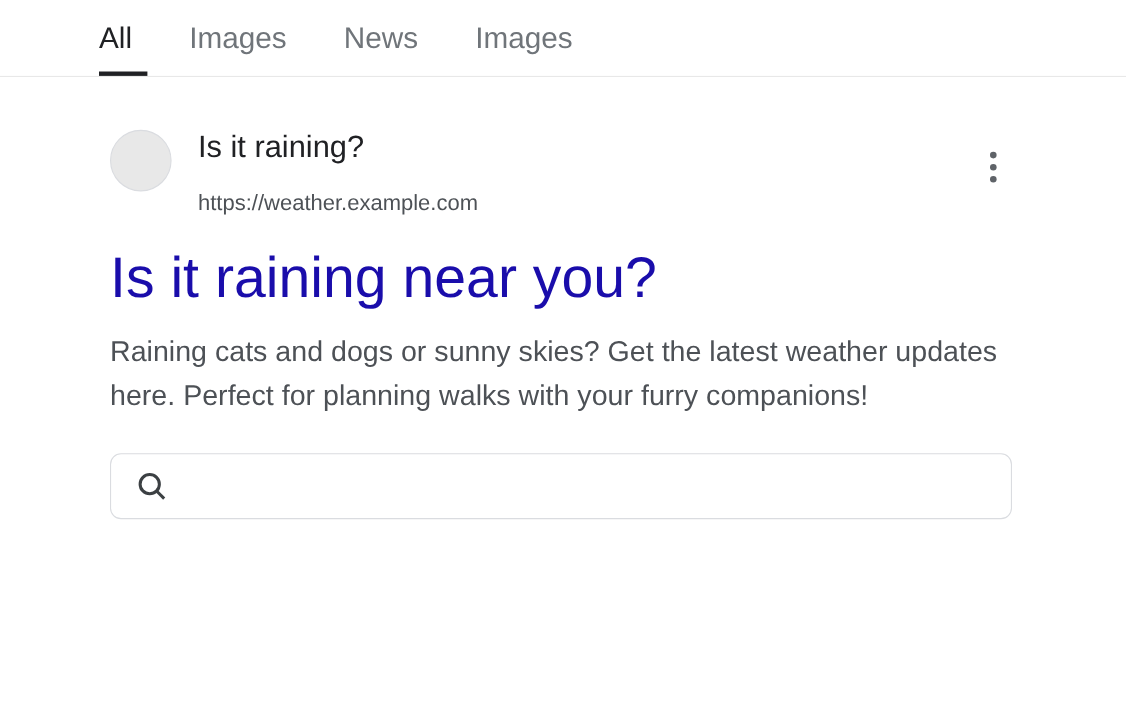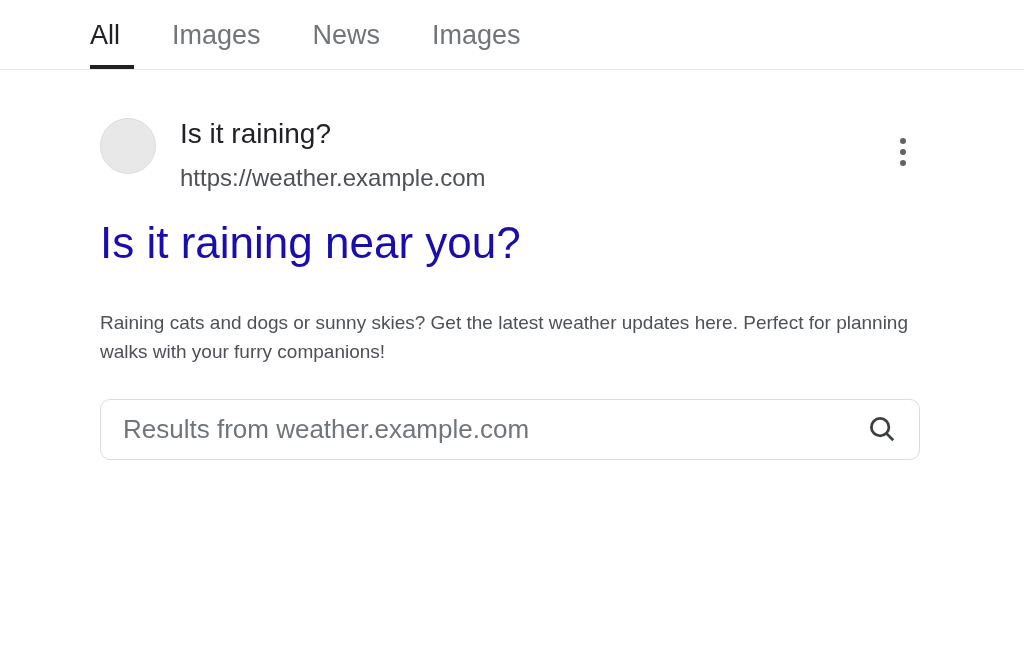--- a/index.html
+++ b/index.html
@@ -55,59 +55,59 @@
       height: 56px;
       border-radius: 50%;
       background: #e8e8e8;
       border: 1px solid #dadce0;
       margin-right: 24px;
       flex-shrink: 0;
     }
     .site-info {
       display: flex;
       flex-direction: column;
-      gap: 10px;
+      gap: 20px;
     }
     .site-name {
       font-size: 28px;
       color: #202124;
     }
     .site-url {
-      font-size: 24px;
+      font-size: 20px;
       color: #4d5156;
       margin-top: 4px;
     }
     .more-menu {
       position: absolute;
       right: 20px;
       top: 12px;
       cursor: pointer;
       display: flex;
       flex-direction: column;
       gap: 5px;
       padding: 8px;
     }
     .more-dot {
       width: 6px;
       height: 6px;
       border-radius: 50%;
       background: #5f6368;
     }
     .result-title {
-      font-size: 44px;
+      font-size: 52px;
       color: #1a0dab;
       margin-top: 26px;
       font-weight: 400;
       cursor: pointer;
     }
     .result-description {
-      font-size: 19px;
+      font-size: 26px;
       color: #4d5156;
       line-height: 1.55;
-      margin-top: 40px;
+      margin-top: 16px;
       max-width: 810px;
     }
     .sitelinks-search {
       margin-top: 32px;
       border: 1px solid #dadce0;
       border-radius: 10px;
       padding: 14px 22px;
       display: flex;
       align-items: center;
       justify-content: space-between;
@@ -152,19 +152,18 @@
       <span class="more-dot"></span>
       <span class="more-dot"></span>
     </div>
   </div>
 
   <h3 class="result-title">Is it raining near you?</h3>
 
   <p class="result-description">Raining cats and dogs or sunny skies? Get the latest weather updates here. Perfect for planning walks with your furry companions!</p>
 
   <div class="sitelinks-search">
-    <input type="text" class="sitelinks-input" placeholder="Results from weather.example.com" style="">
     <svg class="search-icon-svg" viewBox="0 0 24 24" fill="none" stroke="#3c4043" stroke-width="2.2">
       <circle cx="10.5" cy="10.5" r="7"></circle>
       <line x1="21" y1="21" x2="15.5" y2="15.5"></line>
     </svg>
   </div>
 </div>
 
 </body></html>

